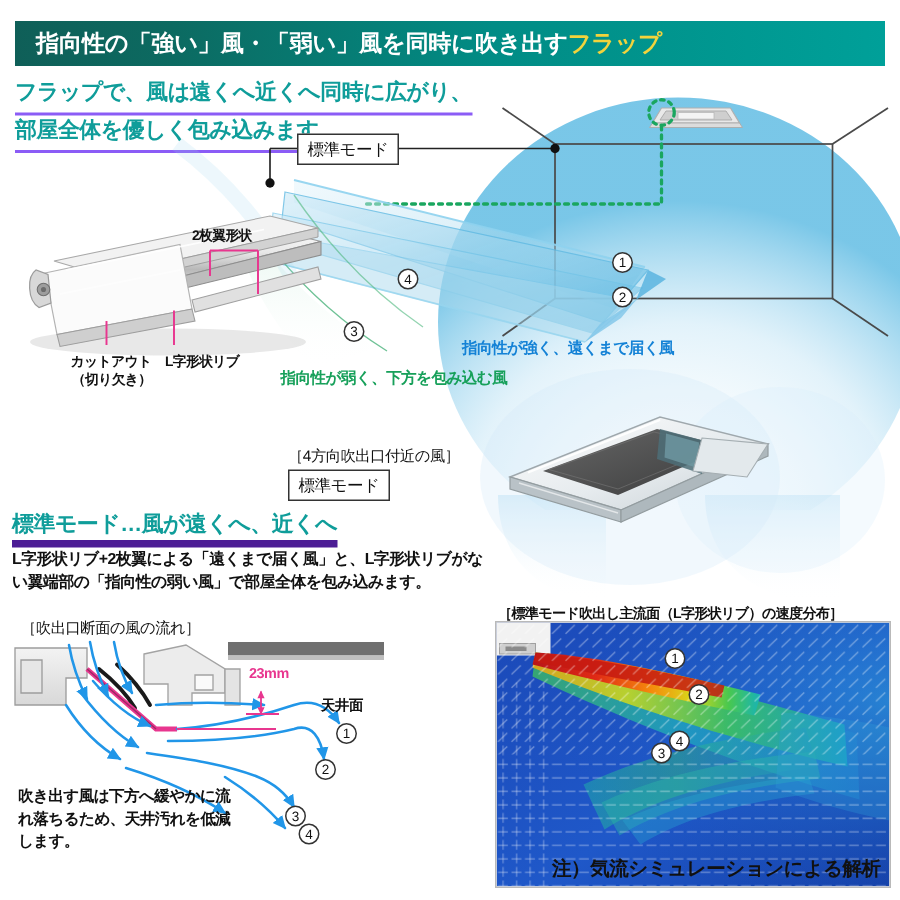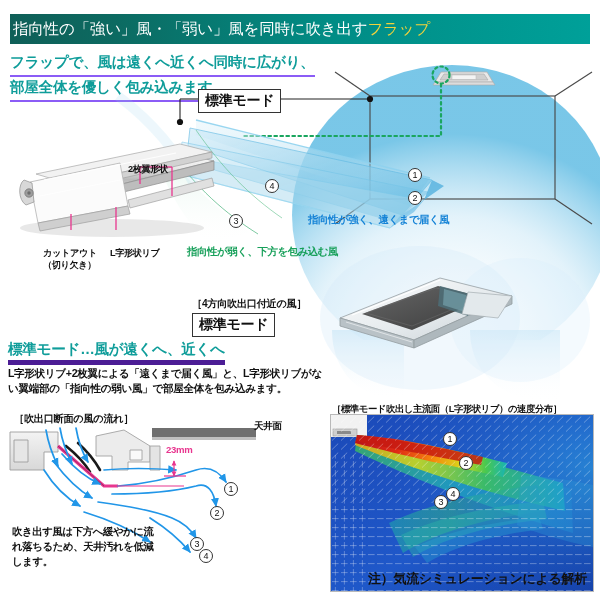--- a/index.html
+++ b/index.html
@@ -14,22 +14,22 @@
   }
   #page{position:relative;width:600px;height:600px;overflow:hidden;background:#fff;}
 
   
   .titlebar{
     position:absolute;left:10px;top:14px;width:580px;height:30px;
     background:linear-gradient(to right,#0f5f58 0%,#0c6a61 18%,#018c85 55%,#00a099 100%);
     display:flex;align-items:center;
   }
   .titlebar .t{
-    font-size:15.5px;font-weight:normal;color:#ffffff;letter-spacing:-0.2px;
-    padding-left:3px;white-space:nowrap;
+    font-size:15.5px;font-weight:bold;color:#ffffff;letter-spacing:-0.2px;
+    padding-left:14px;white-space:nowrap;
   }
   .titlebar .t .hl{color:#f2d33c;}
 
   
   .lead{
     position:absolute;left:10px;top:52px;width:350px;
     font-size:14.6px;font-weight:bold;color:#0f9d9a;line-height:1.5;
     letter-spacing:-0.3px;
   }
   .lead span{
@@ -40,30 +40,30 @@
     position:absolute;left:8px;top:340px;width:330px;
     font-size:14.6px;font-weight:bold;color:#0f9d9a;letter-spacing:-0.3px;
   }
   .mode-head span{display:inline-block;border-bottom:5px solid #4c1d95;padding-bottom:1px;}
   .mode-body{
     position:absolute;left:8px;top:366px;width:322px;
     font-size:10.6px;font-weight:bold;line-height:1.42;color:#111;letter-spacing:-0.35px;
   }
 
   
-  .bracket{font-size:10.2px;font-weight:bold;color:#111;letter-spacing:-0.3px;white-space:nowrap;}
+  .bracket{font-size:10.2px;font-weight:normal;color:#111;letter-spacing:-0.3px;white-space:nowrap;}
   .boxlab{
     display:inline-block;border:1.2px solid #333;background:#fff;
-    font-size:14px;font-weight:bold;color:#111;padding:2px 6px;letter-spacing:-0.3px;white-space:nowrap;
+    font-size:11px;font-weight:normal;color:#111;padding:2px 6px;letter-spacing:-0.3px;white-space:nowrap;
   }
 
   
   .partlab{
     position:absolute;font-size:9.2px;font-weight:bold;color:#111;
-    text-align:left;line-height:1.25;letter-spacing:-0.4px;white-space:nowrap;margin-top:12px;
+    text-align:right;line-height:1.25;letter-spacing:-0.4px;white-space:nowrap;
   }
 
   
   .cap-green{
     position:absolute;font-size:10.4px;font-weight:bold;color:#17a05a;
     letter-spacing:-0.4px;white-space:nowrap;margin-left:15px;
   }
   .cap-blue{
     position:absolute;font-size:10.4px;font-weight:bold;color:#1482d6;
     letter-spacing:-0.4px;white-space:nowrap;
@@ -263,21 +263,21 @@
   </svg>
   <div style="position:absolute;left:198px;top:89px;">
     <span class="boxlab">標準モード</span>
   </div>
 
   <div class="cnum" style="left:408px;top:168px;">1</div>
   <div class="cnum" style="left:408px;top:191px;">2</div>
   <div class="cnum" style="left:229px;top:214px;">3</div>
   <div class="cnum" style="left:265px;top:179px;">4</div>
 
-  <div class="cap-blue" style="left:308px;top:213px;font-family:Liberation Mono, monospace;">指向性が強く、遠くまで届く風</div>
+  <div class="cap-blue" style="left:308px;top:225px;font-family:Liberation Mono, monospace;">指向性が強く、遠くまで届く風</div>
   <div class="cap-green" style="left:172px;top:245px;">指向性が弱く、下方を包み込む風</div>
 
   <div class="bracket" style="position:absolute;left:192px;top:297px;">［4方向吹出口付近の風］</div>
   <div style="position:absolute;left:192px;top:313px;">
     <span class="boxlab">標準モード</span>
   </div>
 
   <svg class="abs" width="600" height="600" viewBox="0 0 600 600" style="pointer-events:none">
     <defs>
       <linearGradient id="panelTop" x1="0" y1="0" x2="1" y2="1">
@@ -386,21 +386,21 @@
       <path d="M150,518 C166,528 180,540 190,552" marker-end="url(#arrB)"></path>
     </g>
 
     <g stroke="#e8368f" stroke-width="1.2">
       <line x1="174" y1="461" x2="174" y2="476" marker-start="url(#arrMs)" marker-end="url(#arrM)"></line>
       <line x1="118" y1="486" x2="184" y2="486"></line>
       <line x1="164" y1="476" x2="186" y2="476"></line>
     </g>
   </svg>
 
-  <div class="ceil-lab" style="left:214px;top:420px;margin-left:40px;">天井面</div>
+  <div class="ceil-lab" style="left:214px;top:464px;">天井面</div>
   <div class="dim" style="left:166px;top:444px;">23mm</div>
 
   <div class="cnum" style="left:224px;top:482px;">1</div>
   <div class="cnum" style="left:210px;top:506px;">2</div>
   <div class="cnum" style="left:190px;top:537px;">3</div>
   <div class="cnum" style="left:199px;top:549px;">4</div>
 
   <div class="xsec-note">吹き出す風は下方へ緩やかに流れ落ちるため、天井汚れを低減します。</div>
 
   <div class="cfd-title">［標準モード吹出し主流面（L字形状リブ）の速度分布］</div>

